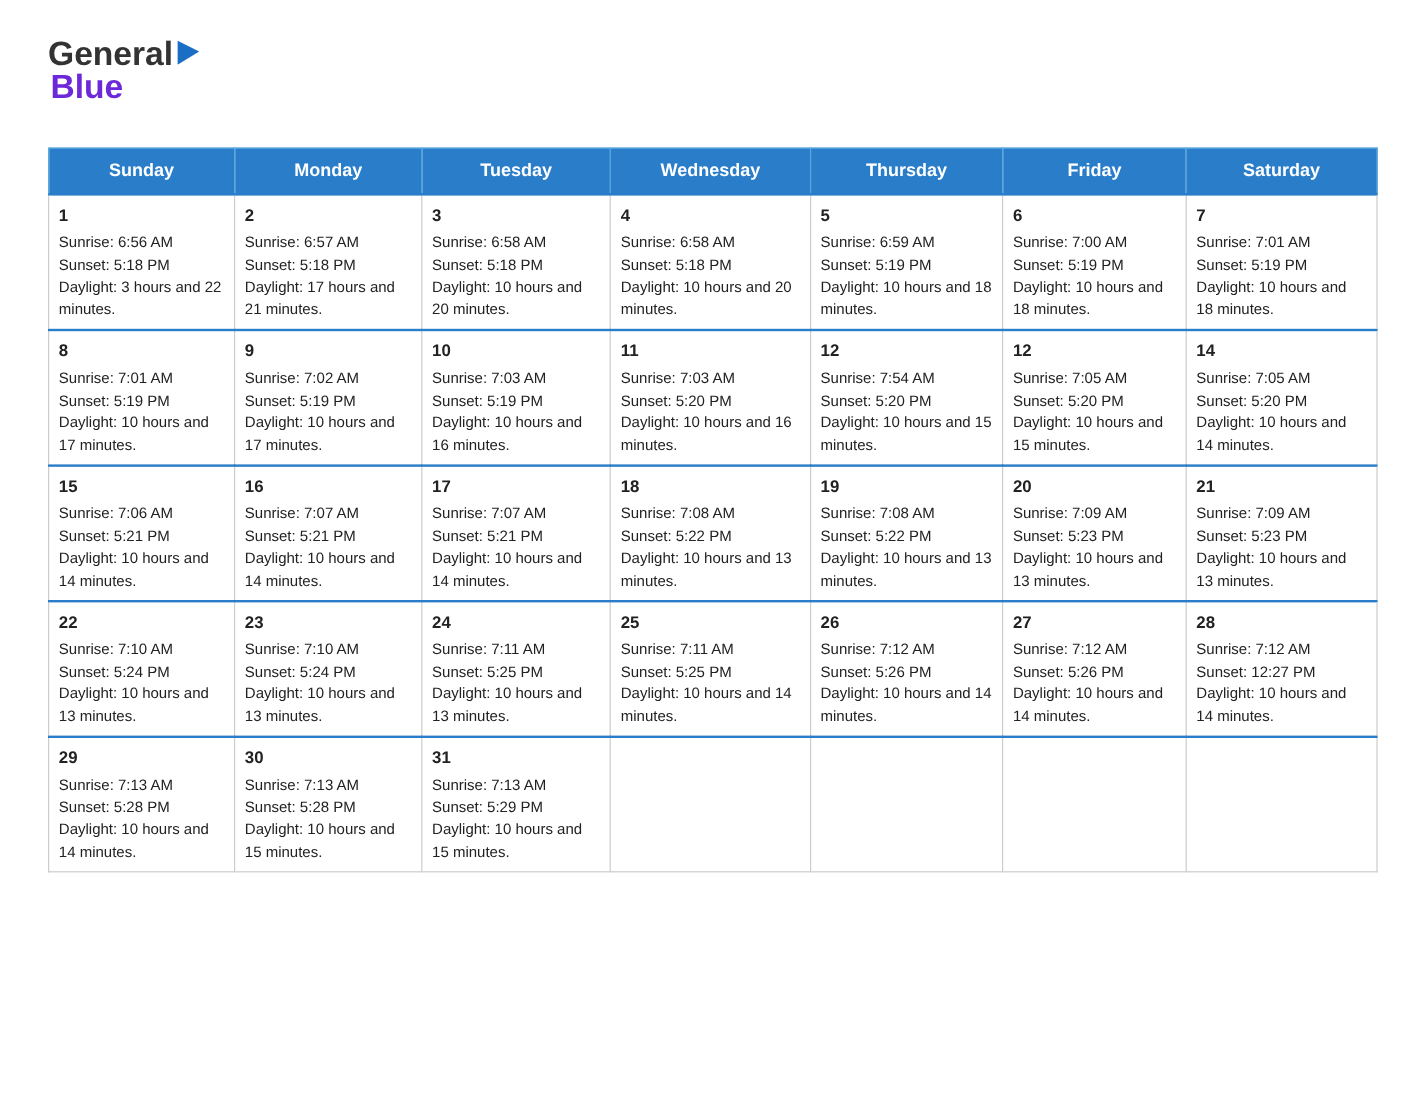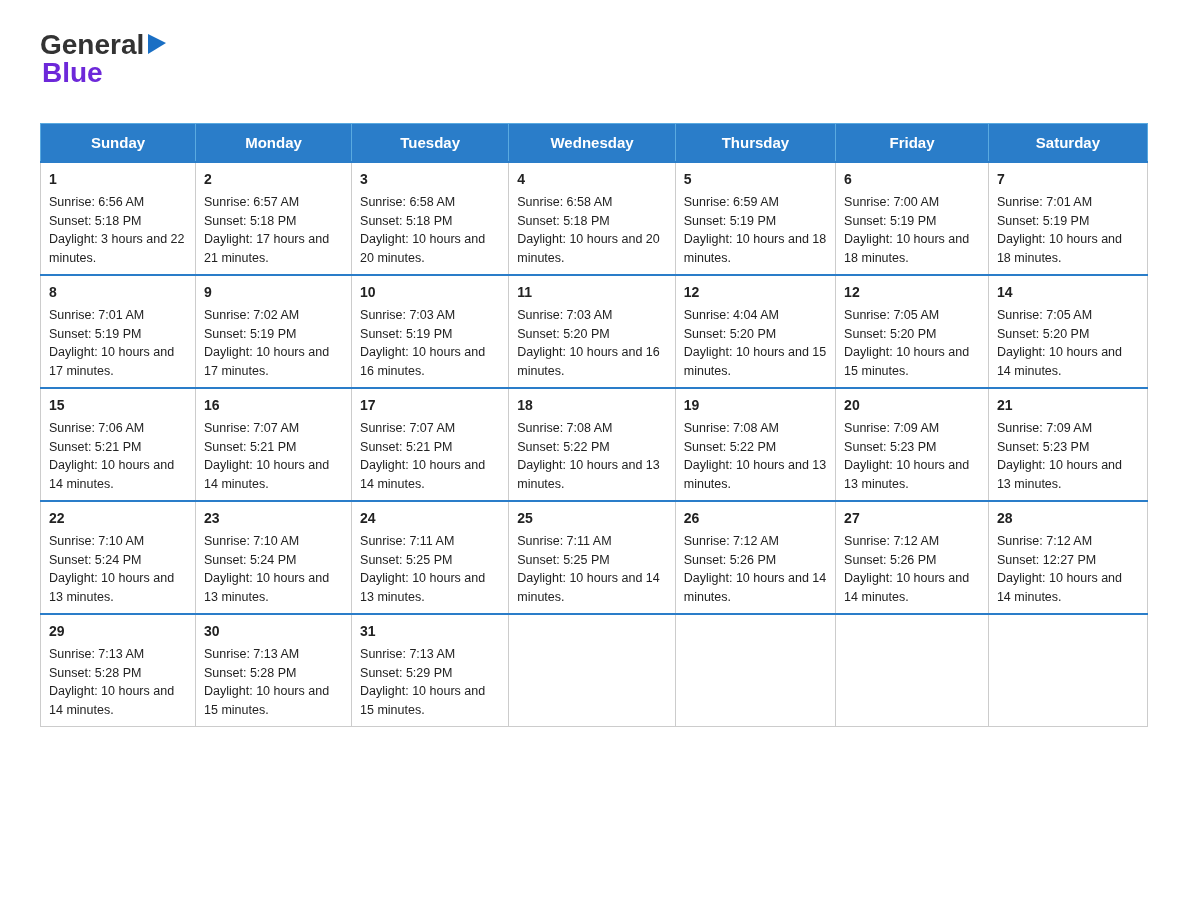--- a/index.html
+++ b/index.html
@@ -116,21 +116,21 @@
         <td><span class="day-num">4</span><span>Sunrise: 6:58 AM</span><br><span>Sunset: 5:18 PM</span><br><span>Daylight: 10 hours and 20 minutes.</span></td>
         <td><span class="day-num">5</span><span>Sunrise: 6:59 AM</span><br><span>Sunset: 5:19 PM</span><br><span>Daylight: 10 hours and 18 minutes.</span></td>
         <td><span class="day-num">6</span><span>Sunrise: 7:00 AM</span><br><span>Sunset: 5:19 PM</span><br><span>Daylight: 10 hours and 18 minutes.</span></td>
         <td><span class="day-num">7</span><span>Sunrise: 7:01 AM</span><br><span>Sunset: 5:19 PM</span><br><span>Daylight: 10 hours and 18 minutes.</span></td>
       </tr>
       <tr>
         <td><span class="day-num">8</span><span>Sunrise: 7:01 AM</span><br><span>Sunset: 5:19 PM</span><br><span>Daylight: 10 hours and 17 minutes.</span></td>
         <td><span class="day-num">9</span><span>Sunrise: 7:02 AM</span><br><span>Sunset: 5:19 PM</span><br><span>Daylight: 10 hours and 17 minutes.</span></td>
         <td><span class="day-num">10</span><span>Sunrise: 7:03 AM</span><br><span>Sunset: 5:19 PM</span><br><span>Daylight: 10 hours and 16 minutes.</span></td>
         <td><span class="day-num">11</span><span>Sunrise: 7:03 AM</span><br><span>Sunset: 5:20 PM</span><br><span>Daylight: 10 hours and 16 minutes.</span></td>
-        <td><span class="day-num">12</span><span>Sunrise: 4:04 AM</span><br><span>Sunset: 5:20 PM</span><br><span>Daylight: 10 hours and 15 minutes.</span></td>
+        <td><span class="day-num">12</span><span>Sunrise: 7:54 AM</span><br><span>Sunset: 5:20 PM</span><br><span>Daylight: 10 hours and 15 minutes.</span></td>
         <td><span class="day-num">12</span><span>Sunrise: 7:05 AM</span><br><span>Sunset: 5:20 PM</span><br><span>Daylight: 10 hours and 15 minutes.</span></td>
         <td><span class="day-num">14</span><span>Sunrise: 7:05 AM</span><br><span>Sunset: 5:20 PM</span><br><span>Daylight: 10 hours and 14 minutes.</span></td>
       </tr>
       <tr>
         <td><span class="day-num">15</span><span>Sunrise: 7:06 AM</span><br><span>Sunset: 5:21 PM</span><br><span>Daylight: 10 hours and 14 minutes.</span></td>
         <td><span class="day-num">16</span><span>Sunrise: 7:07 AM</span><br><span>Sunset: 5:21 PM</span><br><span>Daylight: 10 hours and 14 minutes.</span></td>
         <td><span class="day-num">17</span><span>Sunrise: 7:07 AM</span><br><span>Sunset: 5:21 PM</span><br><span>Daylight: 10 hours and 14 minutes.</span></td>
         <td><span class="day-num">18</span><span>Sunrise: 7:08 AM</span><br><span>Sunset: 5:22 PM</span><br><span>Daylight: 10 hours and 13 minutes.</span></td>
         <td><span class="day-num">19</span><span>Sunrise: 7:08 AM</span><br><span>Sunset: 5:22 PM</span><br><span>Daylight: 10 hours and 13 minutes.</span></td>
         <td><span class="day-num">20</span><span>Sunrise: 7:09 AM</span><br><span>Sunset: 5:23 PM</span><br><span>Daylight: 10 hours and 13 minutes.</span></td>

